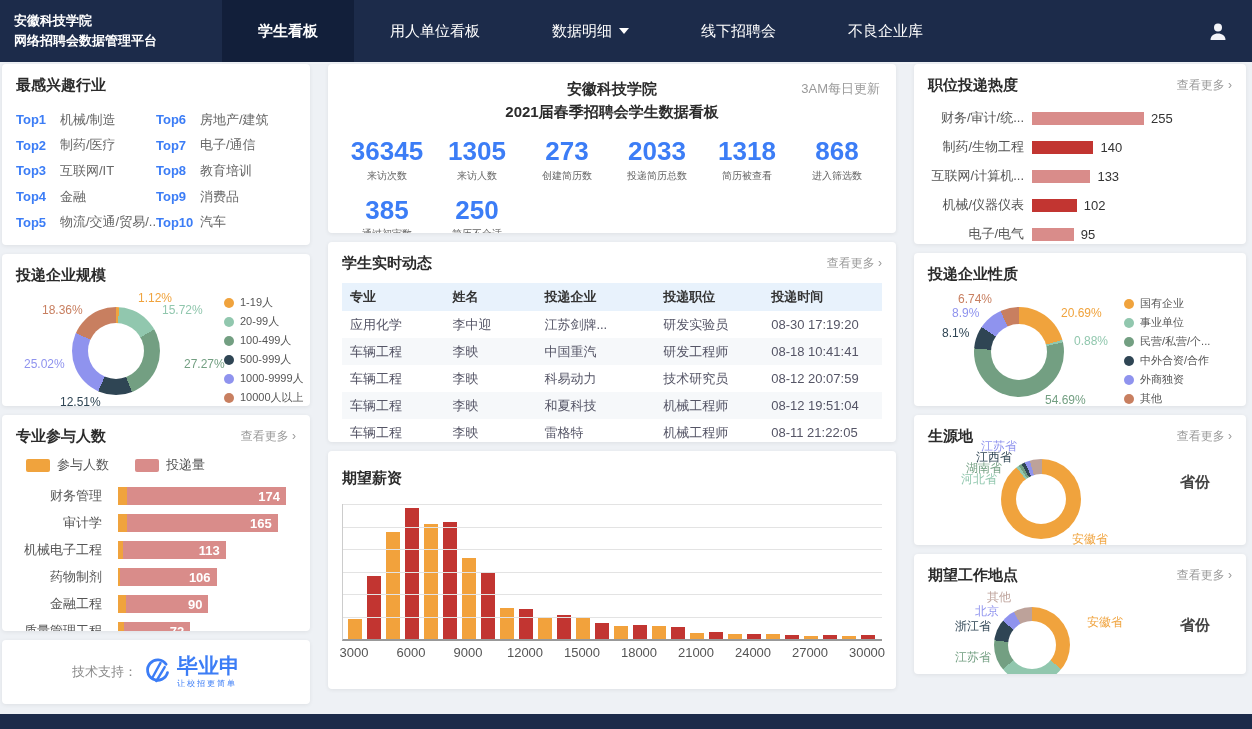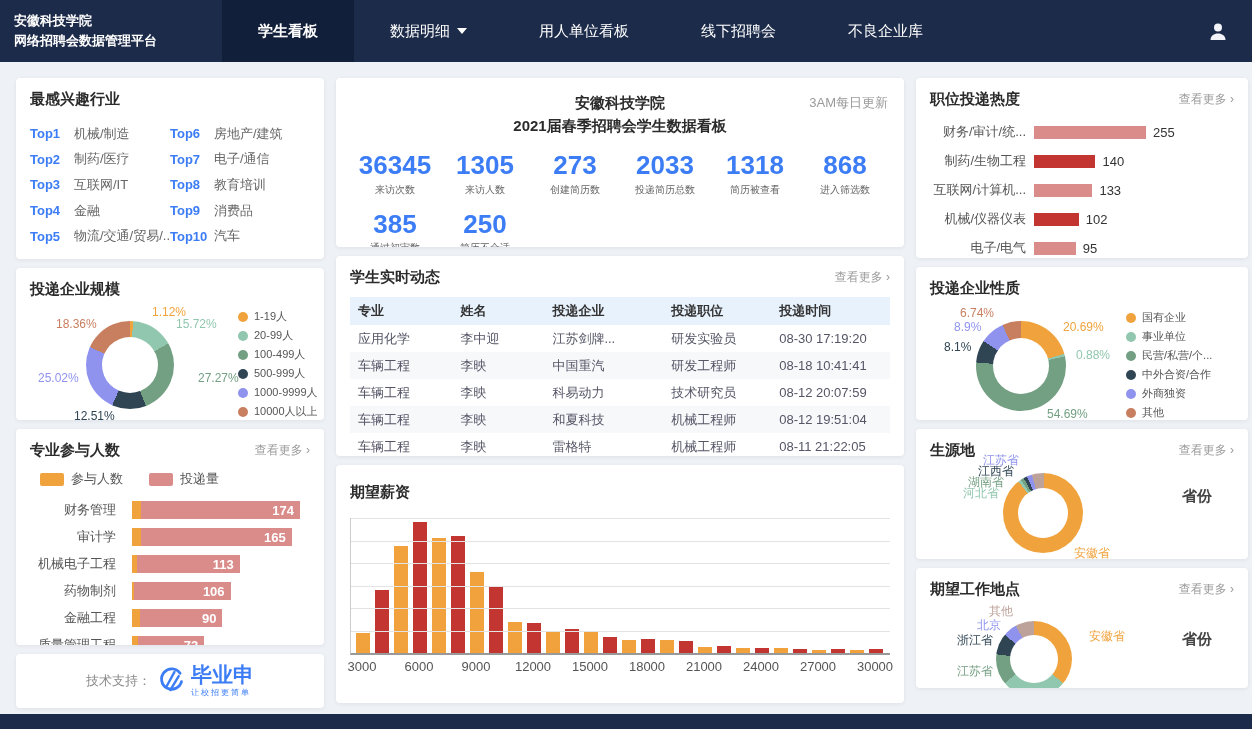--- a/index.html
+++ b/index.html
@@ -11,21 +11,21 @@
   }
   
   .navbar{height:62px;background:#1c2b4a;display:flex;align-items:stretch;color:#fff}
   .brand{width:222px;padding:11px 0 0 14px;font-size:13px;font-weight:bold;line-height:1.55;box-sizing:border-box}
   .tabs{display:flex;align-items:stretch}
   .tab{padding:0 36px;display:flex;align-items:center;font-size:15px;cursor:pointer;white-space:nowrap}
   .tab.active{background:#121f3a;font-weight:bold}
   .caret{width:0;height:0;border-left:5px solid transparent;border-right:5px solid transparent;border-top:6px solid #fff;margin-left:7px}
   .nav-right{margin-left:auto;display:flex;align-items:center;padding-right:22px}
   
-  .page{display:grid;grid-template-columns:308px 568px 332px;gap:12px;padding:16px;box-sizing:border-box;align-items:start}
+  .page{display:grid;grid-template-columns:308px 568px 332px;gap:18px;padding:2px;box-sizing:border-box;align-items:start}
   .col{display:flex;flex-direction:column;gap:9px;min-width:0}
   .card{background:#fff;border-radius:4px;box-shadow:0 1px 4px rgba(0,0,0,.07);padding:12px 14px;position:relative;overflow:hidden;box-sizing:border-box}
   .card h3{margin:0;font-size:15px;color:#2b2b2b}
   .panel-head{display:flex;justify-content:space-between;align-items:center}
   .more{font-size:12px;color:#9a9a9a;cursor:pointer;white-space:nowrap}
   
   .ind-grid{display:grid;grid-auto-flow:column;grid-template-rows:repeat(5,1fr);grid-template-columns:1fr 1fr;margin-top:12px;height:128px}
   .ind-item{font-size:13px;color:#666;display:flex;align-items:center;white-space:nowrap;overflow:hidden}
   .ind-rank{color:#3c7df6;font-weight:bold;width:44px;flex:none}
   
@@ -83,25 +83,25 @@
 <div class="navbar">
   <div class="brand">
     <div>安徽科技学院</div>
     <div>网络招聘会数据管理平台</div>
   </div>
   <div class="tabs" id="nav-tabs">
       <div class="tab active">
         <span>学生看板</span>
       </div>
       <div class="tab">
+        <span>用人单位看板</span>
+      </div>
+      <div class="tab">
         <span>数据明细</span>
         <span class="caret"></span>
-      </div>
-      <div class="tab">
-        <span>用人单位看板</span>
       </div>
       <div class="tab">
         <span>线下招聘会</span>
       </div>
       <div class="tab">
         <span>不良企业库</span>
       </div>
     </div>
   <div class="nav-right">
     <span style="display:inline-flex;cursor:pointer">
@@ -269,21 +269,21 @@
             <div class="mj-bar">
               <div class="seg" style="width: 6.3913px; background: rgb(240, 163, 61);"></div>
               <div class="seg seg2" style="width: 65.7391px; background: rgb(217, 140, 138);">
                 <span>72</span>
               </div>
             </div>
           </div>
         </div>
     </div>
 
-    <div class="card support" style="height:54px">
+    <div class="card support" style="height:64px">
       <span class="pre">技术支持：</span>
       <span style="display:inline-flex">
         <svg width="28" height="28" viewBox="0 0 40 40">
             <path d="M33 9 A14.5 14.5 0 1 0 35 21" stroke="#3c7df6" stroke-width="4" fill="none" stroke-linecap="round"></path>
             <path d="M25 7 L13 29" stroke="#3c7df6" stroke-width="3.4" stroke-linecap="round"></path>
             <path d="M31 13 L19 33" stroke="#3c7df6" stroke-width="3.4" stroke-linecap="round"></path>
           </svg>
       </span>
       <span>
         <div class="logo-name">毕业申</div>

